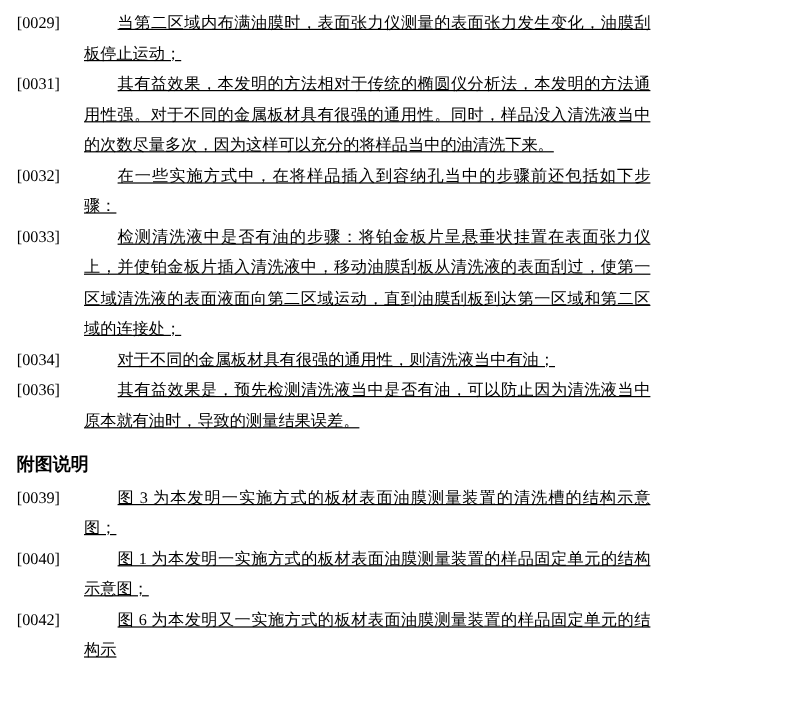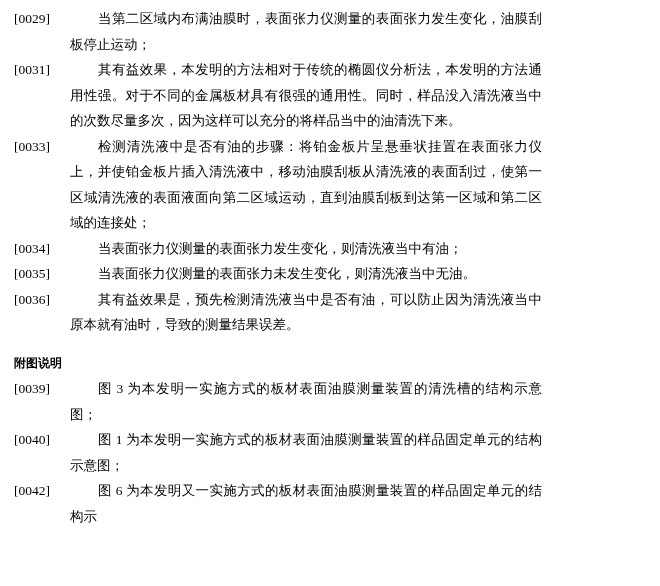--- a/index.html
+++ b/index.html
@@ -33,23 +33,24 @@
     width: 56px;
     white-space: nowrap;
     font-family: "Liberation Serif", "DejaVu Serif", serif;
     letter-spacing: 0px;
   }
   .para .body {
     flex: 1 1 auto;
     text-align: justify;
     text-justify: inter-ideograph;
     text-indent: 28px;
+    text-decoration: underline;
   }
   .section-title {
-    font-size: 12px;
+    font-size: 15px;
     line-height: 25.5px;
     font-weight: bold;
     margin: 0;
     padding-top: 9px;
     padding-left: 0px;
   }
   .fig-para .body {
     text-indent: 28px;
   }
   .spacer-sm { height: 4px; }
@@ -63,35 +64,35 @@
     <span class="num">[0029]</span>
     <span class="body">当第二区域内布满油膜时，表面张力仪测量的表面张力发生变化，油膜刮板停止运动；</span>
   </div>
 
 
   <div class="para">
     <span class="num">[0031]</span>
     <span class="body">其有益效果，本发明的方法相对于传统的椭圆仪分析法，本发明的方法通用性强。对于不同的金属板材具有很强的通用性。同时，样品没入清洗液当中的次数尽量多次，因为这样可以充分的将样品当中的油清洗下来。</span>
   </div>
 
+  <div class="para">
+    <span class="num">[0032]</span>
+    <span class="body">在一些实施方式中，在将样品插入到容纳孔当中的步骤前还包括如下步骤：</span>
+  </div>
 
   <div class="para">
     <span class="num">[0033]</span>
     <span class="body">检测清洗液中是否有油的步骤：将铂金板片呈悬垂状挂置在表面张力仪上，并使铂金板片插入清洗液中，移动油膜刮板从清洗液的表面刮过，使第一区域清洗液的表面液面向第二区域运动，直到油膜刮板到达第一区域和第二区域的连接处；</span>
   </div>
 
   <div class="para">
     <span class="num">[0034]</span>
-    <span class="body">当表面张力仪测量的表面张力发生变化，则清洗液当中有油；</span>
+    <span class="body">对于不同的金属板材具有很强的通用性，则清洗液当中有油；</span>
   </div>
 
-  <div class="para">
-    <span class="num">[0035]</span>
-    <span class="body">当表面张力仪测量的表面张力未发生变化，则清洗液当中无油。</span>
-  </div>
 
   <div class="para">
     <span class="num">[0036]</span>
     <span class="body">其有益效果是，预先检测清洗液当中是否有油，可以防止因为清洗液当中原本就有油时，导致的测量结果误差。</span>
   </div>
 
   <div class="spacer-sm"></div>
 
   <div class="section-title">附图说明</div>
 

